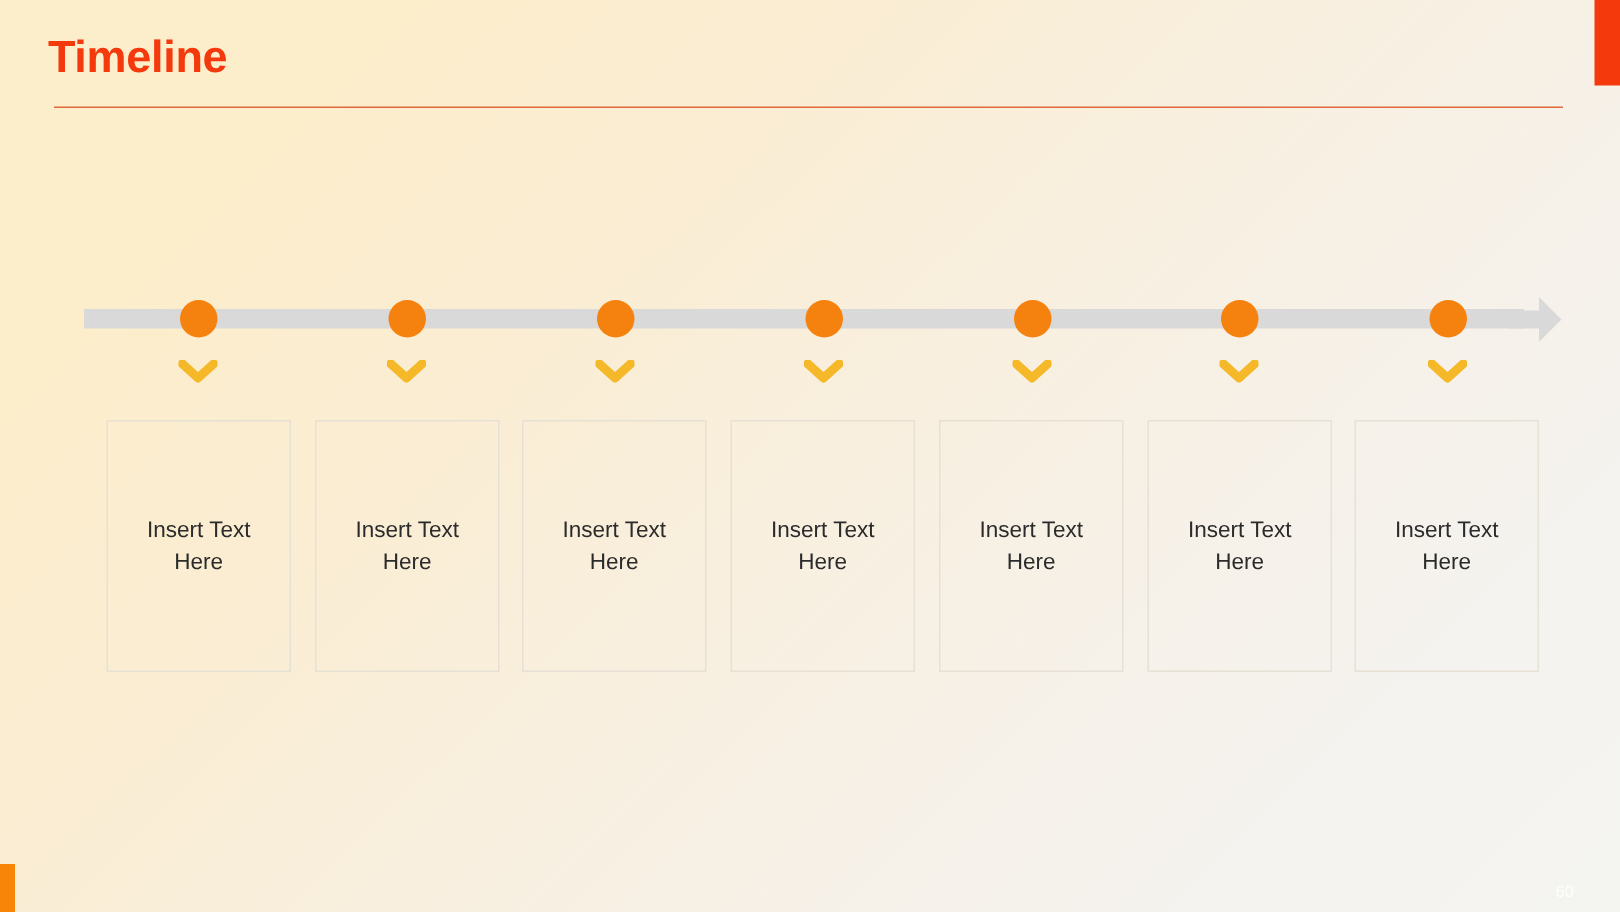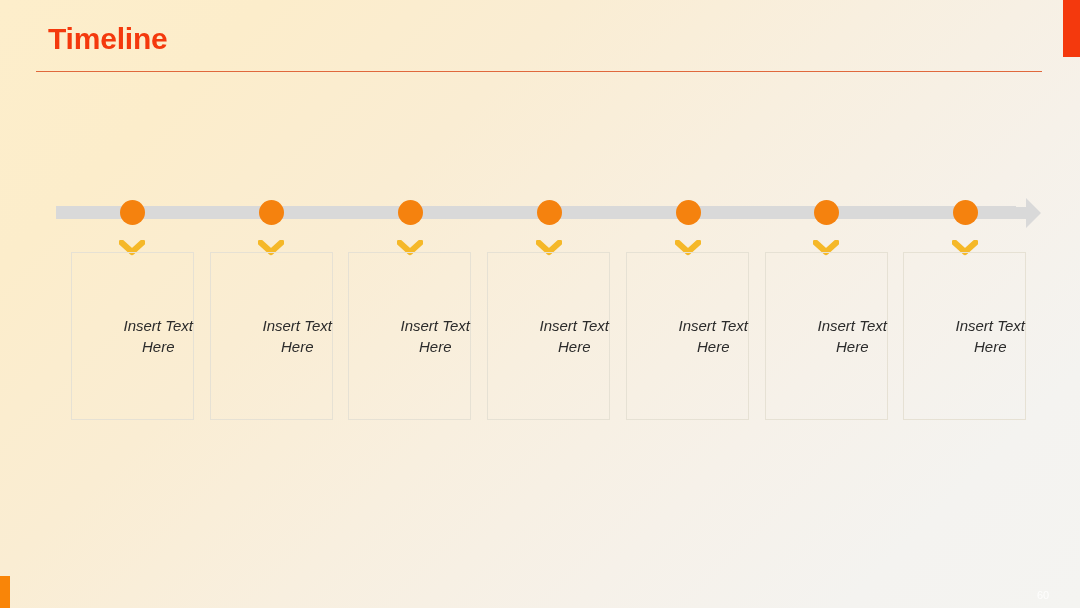--- a/index.html
+++ b/index.html
@@ -45,21 +45,21 @@
     left: 0;
     top: 576px;
     width: 10px;
     height: 32px;
     background: #F98508;
   }
 
   
   .title {
     position: absolute;
-    left: 48px;
+    left: 32px;
     top: 22px;
     font-size: 30px;
     font-weight: bold;
     color: #F4390D;
     letter-spacing: -0.2px;
     white-space: nowrap;
   }
 
   .title-rule {
     position: absolute;
@@ -103,30 +103,29 @@
     position: absolute;
     top: 240px;
     width: 26px;
     height: 18px;
     margin-left: -13px;
   }
 
   
   .card {
     position: absolute;
-    top: 252px;
+    top: 280px;
     width: 123px;
     height: 168px;
     border: 1px solid #E6E1D4;
     box-sizing: border-box;
     display: flex;
     align-items: center;
-    justify-content: flex-end;
+    justify-content: center;
     background: transparent;
-    font-style: italic;
   }
   .card-label {
     font-size: 15px;
     line-height: 21px;
     color: #2B2B2B;
     text-align: center;
     white-space: pre-line;
   }
 
   

